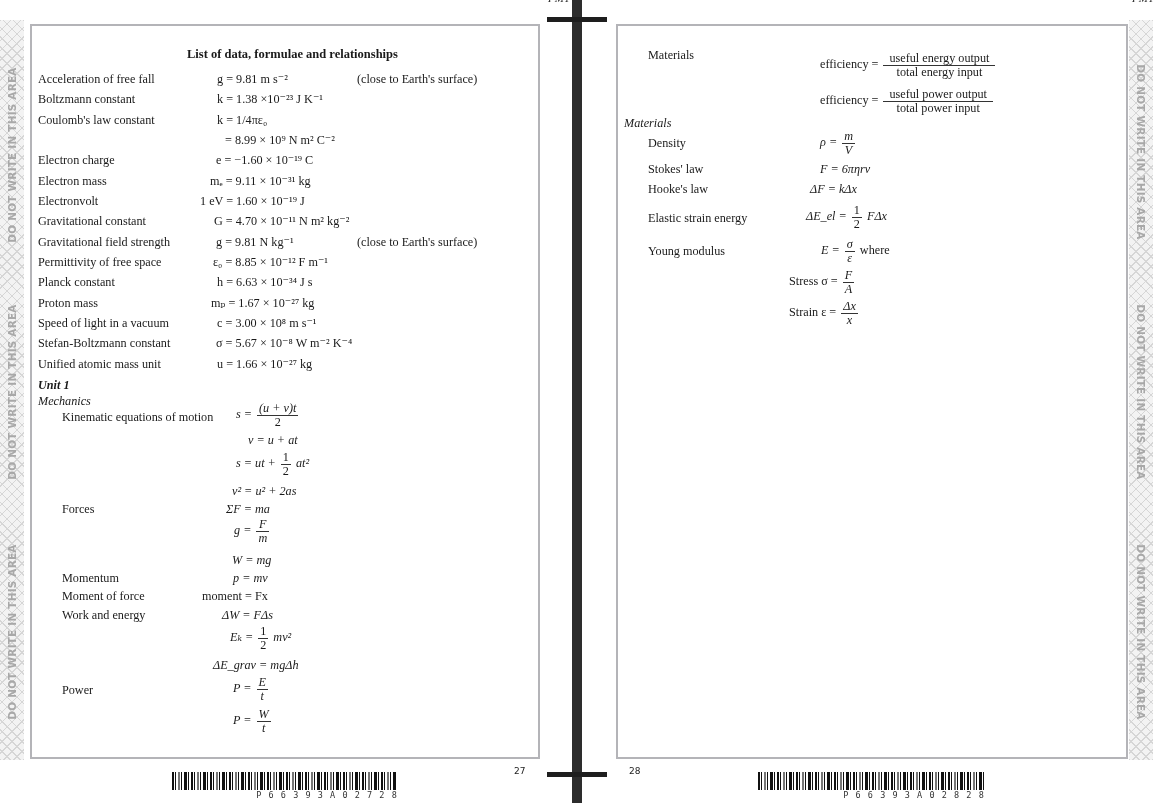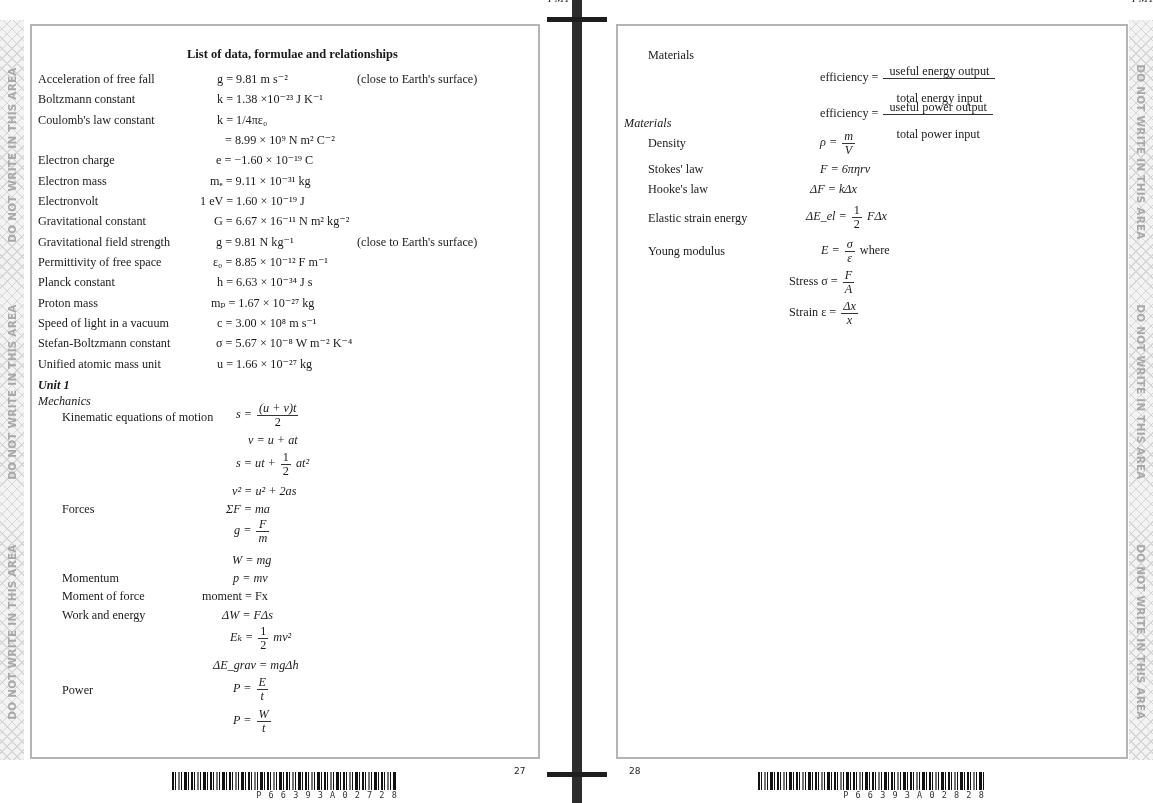--- a/index.html
+++ b/index.html
@@ -40,21 +40,21 @@
   .crossbar.bot { top: 772px; }
   .pmt { position: absolute; top: -8px; font-size: 11px; font-style: italic; color: #333; }
 
   .t { position: absolute; font-size: 12.2px; white-space: nowrap; line-height: 14px; }
   .title { font-weight: bold; font-size: 12.5px; }
   .it { font-style: italic; }
   .bi { font-style: italic; font-weight: bold; }
   .frac { display: inline-block; vertical-align: middle; text-align: center; line-height: 13px; margin: 0 2px; }
   .frac .num { display: block; border-bottom: 1px solid #333; padding: 0 2px; }
   .frac .den { display: block; padding: 0 2px; }
-  .frac.wide .num, .frac.wide .den { padding: 0 6px; margin-top: 13px; }
+  .frac.wide .num, .frac.wide .den { padding: 0 6px; }
 
   .pagenum { position: absolute; font-family: "DejaVu Sans", sans-serif; font-weight: normal; font-size: 9px; color: #222; }
   .barcode { position: absolute; height: 20px; }
   .barcode .bars { height: 18px; width: 100%;
     background: repeating-linear-gradient(90deg,
       #111 0 2px, #fff 2px 3px, #111 3px 4px, #fff 4px 6px, #777 6px 8px, #fff 8px 9px,
       #111 9px 10px, #fff 10px 12px, #111 12px 15px, #fff 15px 16px, #111 16px 17px, #fff 17px 19px); }
   .barcode .code { position: absolute; top: 18px; left: 7px; width: 100%; text-align: right;
     font-family: "DejaVu Sans Mono", monospace; font-size: 8.5px; letter-spacing: 7.2px; color: #333; }
 </style>
@@ -99,21 +99,21 @@
   <div class="t" style="left:38px;top:153px">Electron charge</div>
   <div class="t" style="left:216px;top:153px">e = −1.60 × 10⁻¹⁹ C</div>
 
   <div class="t" style="left:38px;top:174px">Electron mass</div>
   <div class="t" style="left:210px;top:174px">mₑ = 9.11 × 10⁻³¹ kg</div>
 
   <div class="t" style="left:38px;top:194px">Electronvolt</div>
   <div class="t" style="left:200px;top:194px">1 eV = 1.60 × 10⁻¹⁹ J</div>
 
   <div class="t" style="left:38px;top:214px">Gravitational constant</div>
-  <div class="t" style="left:214px;top:214px">G = 6.67 × 16⁻¹¹ N m² kg⁻²</div>
+  <div class="t" style="left:214px;top:214px">G = 4.70 × 10⁻¹¹ N m² kg⁻²</div>
 
   <div class="t" style="left:38px;top:235px">Gravitational field strength</div>
   <div class="t" style="left:216px;top:235px">g = 9.81 N kg⁻¹</div>
   <div class="t" style="left:357px;top:235px">(close to Earth's surface)</div>
 
   <div class="t" style="left:38px;top:255px">Permittivity of free space</div>
   <div class="t" style="left:213px;top:255px">ε₀ = 8.85 × 10⁻¹² F m⁻¹</div>
 
   <div class="t" style="left:38px;top:275px">Planck constant</div>
   <div class="t" style="left:217px;top:275px">h = 6.63 × 10⁻³⁴ J s</div>

